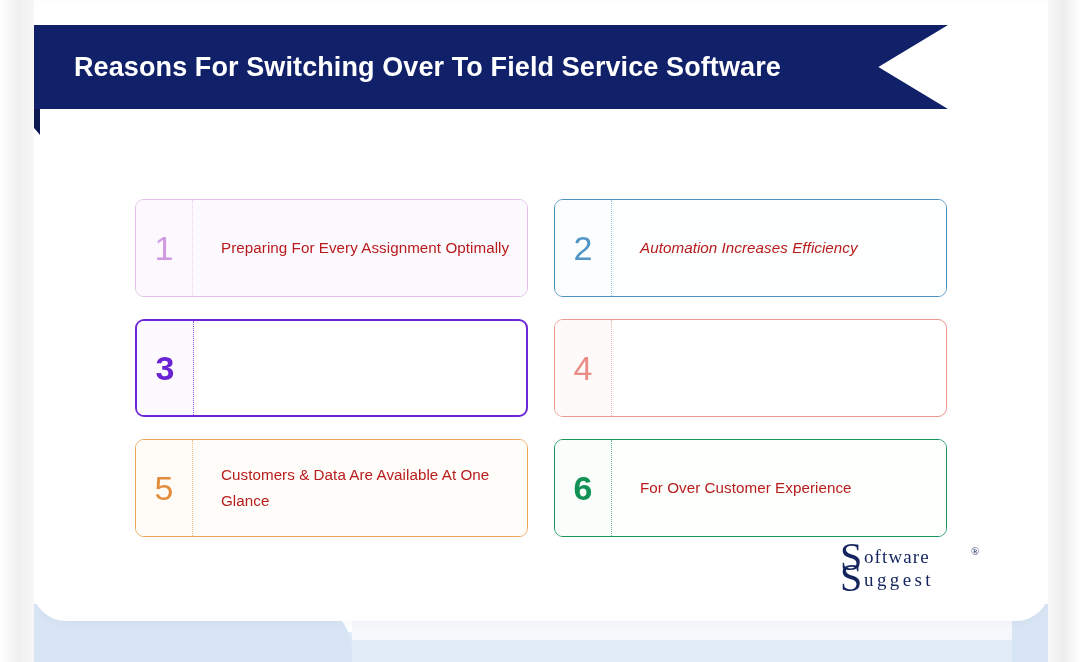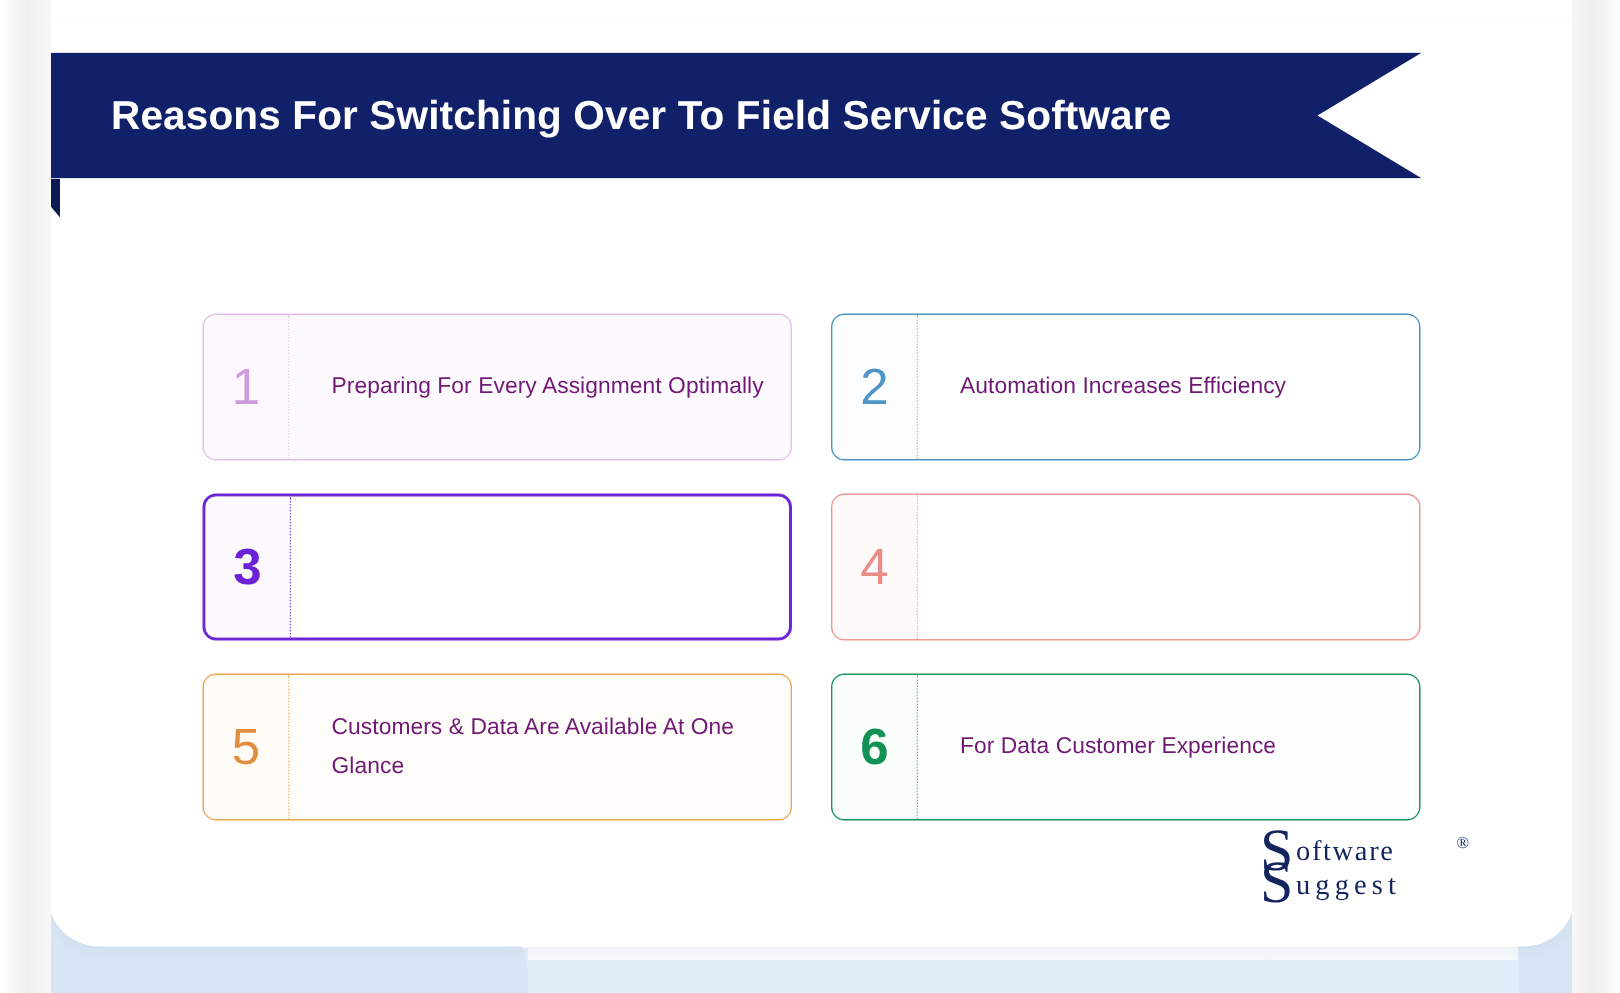--- a/index.html
+++ b/index.html
@@ -78,21 +78,21 @@
     top: 604px;
     width: 660px;
     height: 36px;
     background: linear-gradient(180deg, #fafbfd 0%, #f4f7fb 100%);
   }
 
   
   .card {
     position: absolute;
     left: 32px;
-    top: 13px;
+    top: 3px;
     width: 1018px;
     height: 618px;
     background: #ffffff;
     border-bottom-left-radius: 34px;
     border-bottom-right-radius: 34px;
     box-shadow: 0 2px 10px rgba(0,0,0,0.035);
     overflow: visible;
   }
 
   
@@ -186,36 +186,36 @@
   .reason .label-cell {
     flex: 1 1 auto;
     display: flex;
     align-items: center;
     padding: 0 14px 0 28px;
   }
 
   .reason .label {
     font-size: 15.2px;
     line-height: 1.72;
-    color: #701a75;
+    color: #b91c1c;
     letter-spacing: 0.05px;
   }
 
   
   .reason.c1 { border-color: #e2bfe8; }
   .reason.c1 .num-cell { background: #fdf7fe; }
   .reason.c1 .num { color: #cf9ae0; }
   .reason.c1 .divider { border-left-color: #e9cdee; }
   .reason.c1 .label-cell { background: #fdfaff; }
 
   .reason.c2 { border-color: #4c93c0; }
   .reason.c2 .num-cell { background: #fbfdfe; }
   .reason.c2 .num { color: #4f95c6; }
   .reason.c2 .divider { border-left-color: #9cc4dd; }
-  .reason.c2 .label-cell { background: #fdfefe; }
+  .reason.c2 .label-cell { background: #fdfefe; font-style: italic; }
 
   .reason.c3 { border-color: #6d27d6; border-width: 2px; }
   .reason.c3 .num-cell { background: #fcfaff; }
   .reason.c3 .num { color: #6b22d4; font-weight: 600; }
   .reason.c3 .divider { border-left-color: #8a52dd; }
   .reason.c3 .label-cell { background: #fdfcff; }
 
   .reason.c4 { border-color: #ea9790; }
   .reason.c4 .num-cell { background: #fefaf9; }
   .reason.c4 .num { color: #e98d86; }
@@ -311,21 +311,21 @@
           <span class="label">Customers &amp; Data Are Available At One Glance</span>
         </div>
       </div>
 
       <div class="reason c6">
         <div class="num-cell">
           <span class="num">6</span>
         </div>
         <div class="divider"></div>
         <div class="label-cell">
-          <span class="label">For Data Customer Experience</span>
+          <span class="label">For Over Customer Experience</span>
         </div>
       </div>
 
     </div>
 
     <div class="logo">
       <svg class="logo-svg" viewBox="0 0 158 56">
         <text x="0" y="33" font-family="'Liberation Serif', serif" font-size="40" fill="#14245e">S</text>
         <text x="24" y="26" font-family="'Liberation Serif', serif" font-size="19" letter-spacing="1.1" fill="#14245e">oftware</text>
         <text x="131" y="18" font-family="'Liberation Serif', serif" font-size="11" fill="#14245e">®</text>

